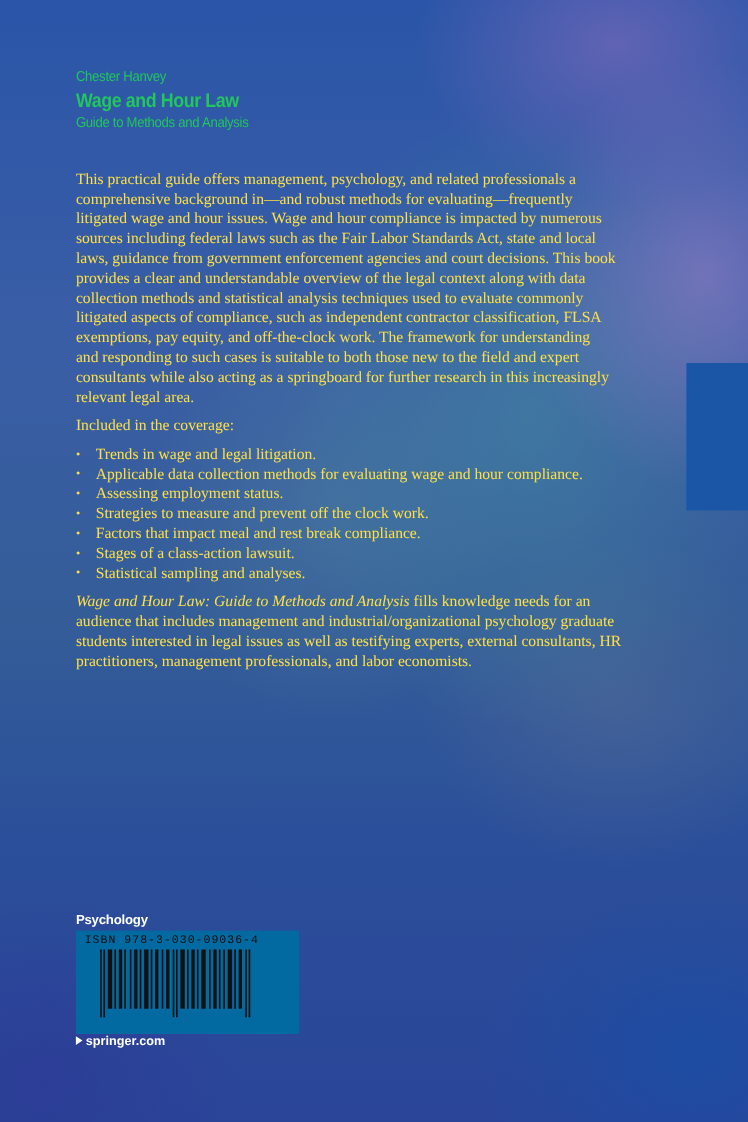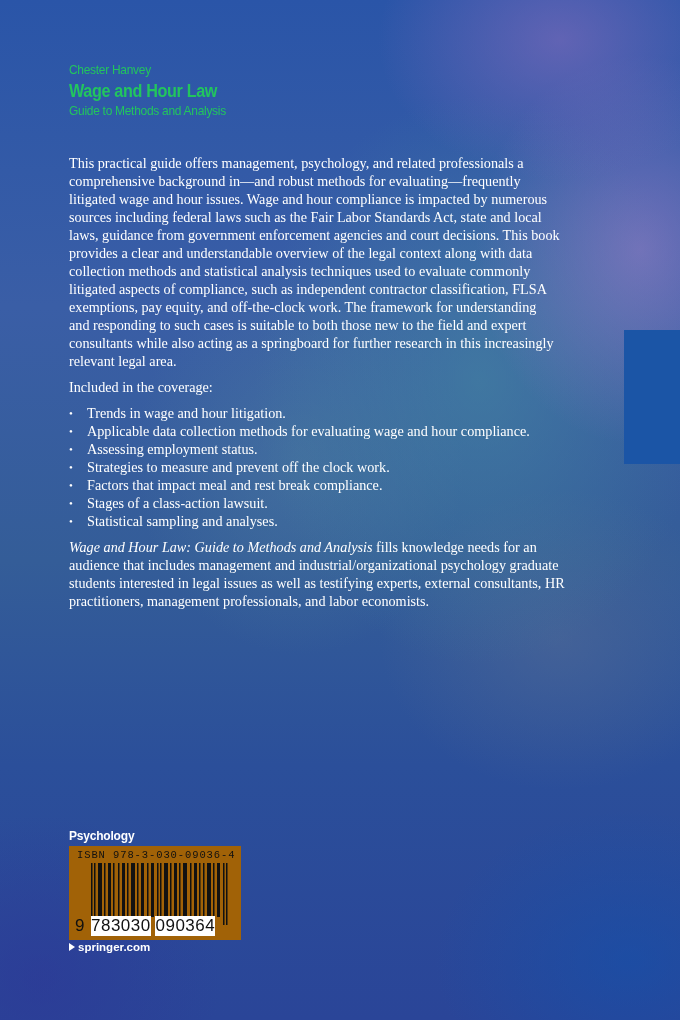--- a/index.html
+++ b/index.html
@@ -22,34 +22,34 @@
     .side-tab {
       position: absolute; left: 624px; top: 330px; width: 56px; height: 134px;
       background: #1b55a6;
     }
     .header { position: absolute; left: 69px; top: 62px; color: #22c55e;
       font-family: "Liberation Sans", sans-serif; }
     .author { font-size: 13px; line-height: 16px; letter-spacing: -0.3px; transform: scaleX(0.92); transform-origin: left; }
     .title { font-size: 18px; font-weight: bold; line-height: 22px; margin-top: 2px; letter-spacing: -0.4px; transform: scaleX(0.9); transform-origin: left; }
     .subtitle { font-size: 13px; line-height: 18px; letter-spacing: -0.3px; transform: scaleX(0.92); transform-origin: left; }
 
-    .body { position: absolute; left: 69px; top: 154px; width: 560px; color: #ffffff;
+    .body { position: absolute; left: 69px; top: 154px; width: 560px; color: #fde047;
       font-family: "Liberation Serif", serif; font-size: 14.2px; line-height: 18px; }
     .body p { margin: 0; }
     .para1 { white-space: pre-line; }
     .intro { margin-top: 8px !important; }
     .coverage { list-style: none; margin: 8px 0 0 0; padding: 0; }
     .coverage li { position: relative; padding-left: 18px; }
     .coverage li::before { content: "•"; position: absolute; left: 0; top: 0; font-size: 11px; }
     .closing { margin-top: 8px !important; white-space: pre-line; }
     .closing em { }
 
     .category { position: absolute; left: 69px; top: 829px; color: #ffffff;
       font-family: "Liberation Sans", sans-serif; font-weight: bold; font-size: 12px; letter-spacing: -0.2px; text-align: right; }
-    .barcode-box { position: absolute; left: 69px; top: 846px; width: 172px; height: 94px; background: #a16207; }
+    .barcode-box { position: absolute; left: 69px; top: 846px; width: 203px; height: 94px; background: #0369a1; }
     .isbn-text { position: absolute; left: 8px; top: 3px; font-family: "Liberation Mono", monospace;
       font-size: 10.5px; color: #111; letter-spacing: 0.9px; }
     .bars { position: absolute; left: 22px; top: 17px; width: 140px; height: 62px; }
     .digits { position: absolute; left: 6px; top: 70px; font-family: "Liberation Sans", sans-serif;
       font-size: 17px; color: #111; line-height: 20px; }
     .digits .lead { display: inline-block; width: 16px; }
     .digits .group { display: inline-block; background: #fff; letter-spacing: 0.5px; }
     .link { position: absolute; left: 69px; top: 941px; color: #ffffff;
       font-family: "Liberation Sans", sans-serif; font-weight: bold; font-size: 11.5px; }
     .link .arrow { display: inline-block; width: 0; height: 0; border-top: 4px solid transparent;
@@ -75,21 +75,21 @@
 laws, guidance from government enforcement agencies and court decisions. This book
 provides a clear and understandable overview of the legal context along with data
 collection methods and statistical analysis techniques used to evaluate commonly
 litigated aspects of compliance, such as independent contractor classification, FLSA
 exemptions, pay equity, and off-the-clock work. The framework for understanding
 and responding to such cases is suitable to both those new to the field and expert
 consultants while also acting as a springboard for further research in this increasingly
 relevant legal area.</p>
   <p class="intro">Included in the coverage:</p>
   <ul class="coverage">
-    <li>Trends in wage and hour litigation.</li>
+    <li>Trends in wage and legal litigation.</li>
     <li>Applicable data collection methods for evaluating wage and hour compliance.</li>
     <li>Assessing employment status.</li>
     <li>Strategies to measure and prevent off the clock work.</li>
     <li>Factors that impact meal and rest break compliance.</li>
     <li>Stages of a class-action lawsuit.</li>
     <li>Statistical sampling and analyses.</li>
   </ul>
   <p class="closing"><em>Wage and Hour Law: Guide to Methods and Analysis</em><span> fills knowledge needs for an
 audience that includes management and industrial/organizational psychology graduate
 students interested in legal issues as well as testifying experts, external consultants, HR
@@ -127,20 +127,17 @@
       <rect x="103" y="0" width="3" height="54"></rect>
         <rect x="108" y="0" width="1.5" height="54"></rect>
       <rect x="112" y="0" width="1.5" height="54"></rect>
         <rect x="116" y="0" width="4" height="54"></rect>
       <rect x="122" y="0" width="1.5" height="54"></rect>
         <rect x="126" y="0" width="3" height="54"></rect>
       <rect x="132" y="0" width="1.5" height="62"></rect>
         <rect x="135" y="0" width="1.5" height="62"></rect>
     </g>
   </svg>
-  <div class="digits">
-    <span class="lead">9</span><span class="group">783030</span>&nbsp;<span class="group">090364</span>
-  </div>
 </div>
 
 <div class="link">
   <span class="arrow"></span><span>springer.com</span>
 </div>
 
 </body></html>

